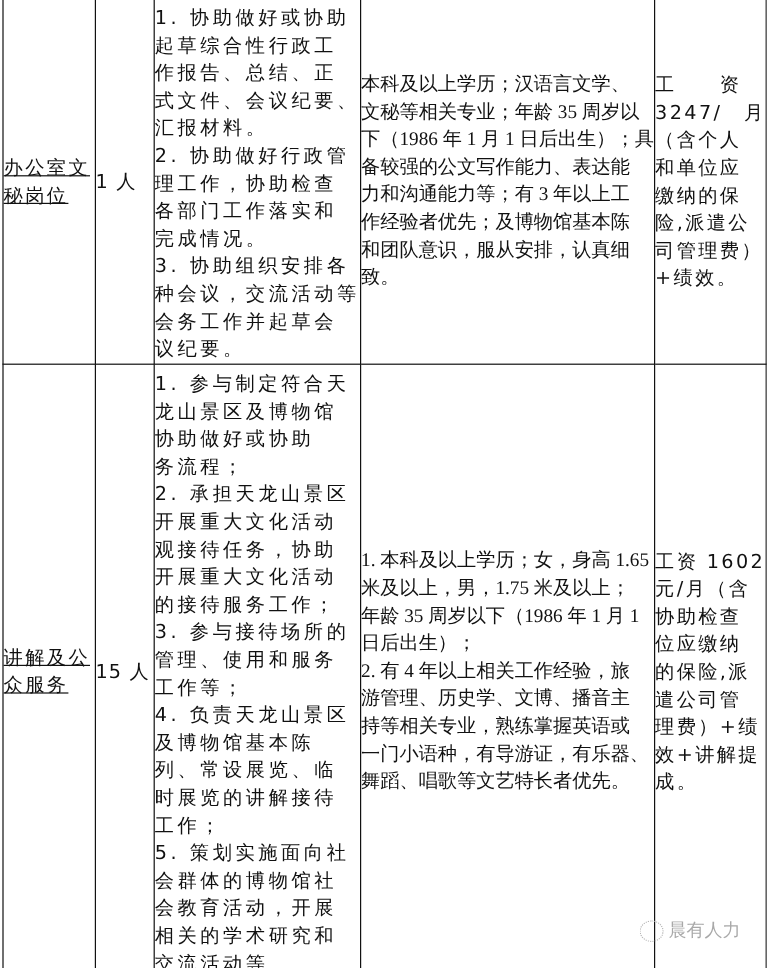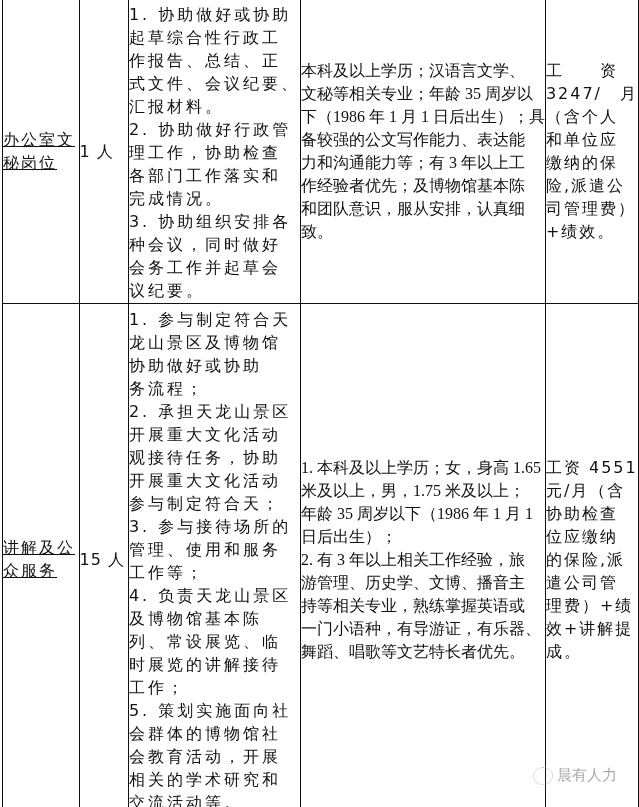--- a/index.html
+++ b/index.html
@@ -50,21 +50,21 @@
       <span class="line">1. 协助做好或协助</span>
       <span class="line">起草综合性行政工</span>
       <span class="line">作报告、总结、正</span>
       <span class="line">式文件、会议纪要、</span>
       <span class="line">汇报材料。</span>
       <span class="line">2. 协助做好行政管</span>
       <span class="line">理工作，协助检查</span>
       <span class="line">各部门工作落实和</span>
       <span class="line">完成情况。</span>
       <span class="line">3. 协助组织安排各</span>
-      <span class="line">种会议，同时做好</span>
+      <span class="line">种会议，交流活动等</span>
       <span class="line">会务工作并起草会</span>
       <span class="line">议纪要。</span>
     </td>
     <td class="cell-req">
       <span class="line">本科及以上学历；汉语言文学、</span>
       <span class="line">文秘等相关专业；年龄 35 周岁以</span>
       <span class="line">下（1986 年 1 月 1 日后出生）；具</span>
       <span class="line">备较强的公文写作能力、表达能</span>
       <span class="line">力和沟通能力等；有 3 年以上工</span>
       <span class="line">作经验者优先；及博物馆基本陈</span>
@@ -92,48 +92,48 @@
     </td>
     <td class="cell-duty">
       <span class="line">1. 参与制定符合天</span>
       <span class="line">龙山景区及博物馆</span>
       <span class="line">协助做好或协助</span>
       <span class="line">务流程；</span>
       <span class="line">2. 承担天龙山景区</span>
       <span class="line">开展重大文化活动</span>
       <span class="line">观接待任务，协助</span>
       <span class="line">开展重大文化活动</span>
-      <span class="line">参与制定符合天；</span>
+      <span class="line">的接待服务工作；</span>
       <span class="line">3. 参与接待场所的</span>
       <span class="line">管理、使用和服务</span>
       <span class="line">工作等；</span>
       <span class="line">4. 负责天龙山景区</span>
       <span class="line">及博物馆基本陈</span>
       <span class="line">列、常设展览、临</span>
       <span class="line">时展览的讲解接待</span>
       <span class="line">工作；</span>
       <span class="line">5. 策划实施面向社</span>
       <span class="line">会群体的博物馆社</span>
       <span class="line">会教育活动，开展</span>
       <span class="line">相关的学术研究和</span>
       <span class="line">交流活动等。</span>
     </td>
     <td class="cell-req">
       <span class="line">1. 本科及以上学历；女，身高 1.65</span>
       <span class="line">米及以上，男，1.75 米及以上；</span>
       <span class="line">年龄 35 周岁以下（1986 年 1 月 1</span>
       <span class="line">日后出生）；</span>
-      <span class="line">2. 有 3 年以上相关工作经验，旅</span>
+      <span class="line">2. 有 4 年以上相关工作经验，旅</span>
       <span class="line">游管理、历史学、文博、播音主</span>
       <span class="line">持等相关专业，熟练掌握英语或</span>
       <span class="line">一门小语种，有导游证，有乐器、</span>
       <span class="line">舞蹈、唱歌等文艺特长者优先。</span>
     </td>
     <td class="cell-pay">
-      <span class="line">工资 4551</span>
+      <span class="line">工资 1602</span>
       <span class="line">元/月（含</span>
       <span class="line">协助检查</span>
       <span class="line">位应缴纳</span>
       <span class="line">的保险,派</span>
       <span class="line">遣公司管</span>
       <span class="line">理费）+绩</span>
       <span class="line">效+讲解提</span>
       <span class="line">成。</span>
     </td>
   </tr>

